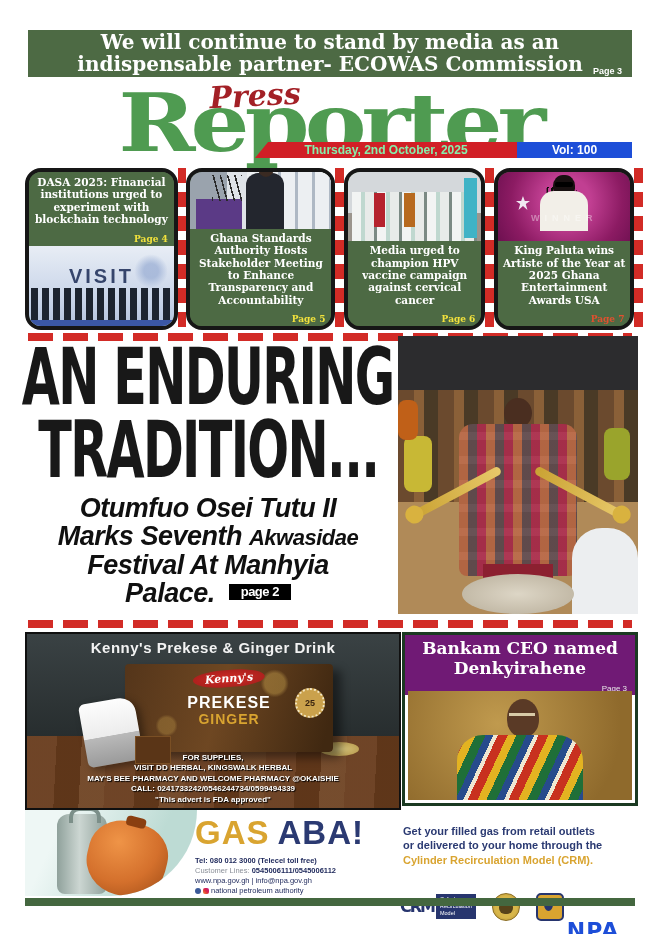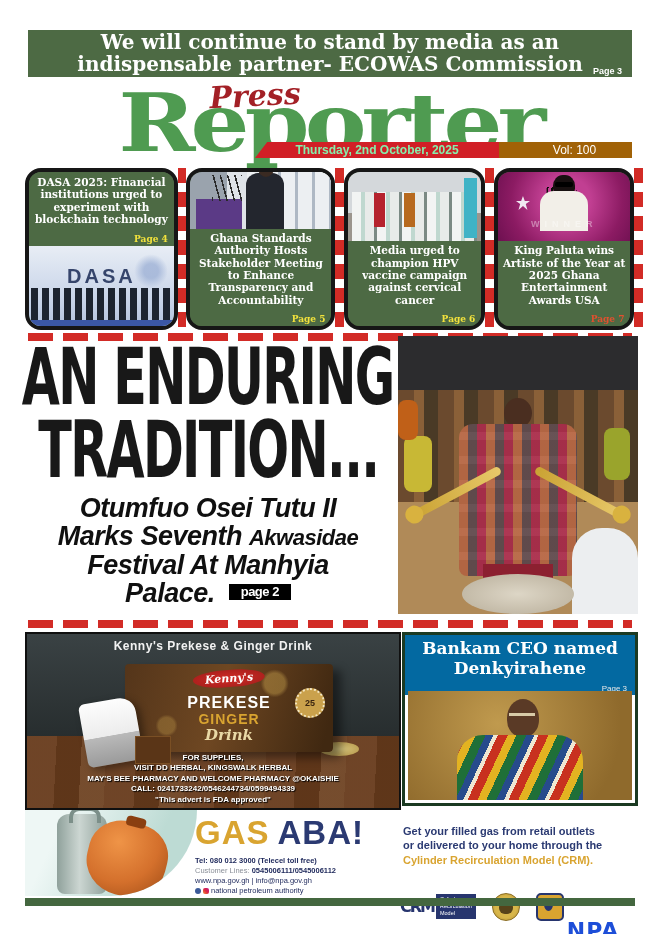--- a/index.html
+++ b/index.html
@@ -20,22 +20,22 @@
            color:#a32026; font-size:30px; transform:rotate(-3deg); z-index:3; }
   .reporter { position:absolute; left:28px; top:86px; width:604px; text-align:center;
               font-family:"DejaVu Serif", serif; font-weight:bold; color:#4f9b51;
               font-size:76px; line-height:0.95; letter-spacing:-4px;
               transform:scale(1.22,1.05); transform-origin:center top; z-index:2; }
   .dateline { position:absolute; left:255px; top:142px; width:377px; height:16px;
               display:flex; z-index:4; }
   .date-bar { flex:1; background:#d11f26; color:#86efac; font-weight:bold; font-size:12px;
               text-align:center; line-height:16px;
               clip-path:polygon(5% 0,100% 0,100% 100%,0 100%); }
-  .vol-bar { width:115px; background:#a16207; color:#fff; font-weight:normal; font-size:12px;
-             text-align:center; line-height:16px;padding-left:18px; }
+  .vol-bar { width:115px; background:#1d4ed8; color:#fff; font-weight:bold; font-size:12px;
+             text-align:center; line-height:16px; }
 
   
   .story-row { position:absolute; left:25px; top:168px; width:618px; height:162px; display:flex; }
   .vdash { width:9px; background:repeating-linear-gradient(180deg,#d22b26 0 15px,transparent 15px 24px); }
   .story-box { border:4px solid #161616; border-radius:16px; overflow:hidden;
                background:#4d6a44; display:flex; flex-direction:column; }
   .b1{width:152px;} .b2{width:148px;} .b3{width:140px;} .b4{width:139px;}
   .story-head,.story-foot { position:relative; background:#4d6a44; color:#fff;
       font-family:"DejaVu Serif", serif; font-weight:bold; font-size:10.5px; line-height:1.18;
       text-align:center; padding:4px 4px 20px; }
@@ -81,21 +81,21 @@
   .pal-shirt { position:absolute; left:50%; bottom:10px; transform:translateX(-50%);
       width:48px; height:40px; background:#f2efe8; border-radius:14px 14px 0 0; }
   .pal-head { position:absolute; left:50%; bottom:42px; transform:translateX(-50%);
       width:22px; height:24px; background:#171010; border-radius:45%; }
   .pal-locs { position:absolute; left:50%; bottom:28px; transform:translateX(-58%);
       width:30px; height:26px; background:repeating-linear-gradient(100deg,#0d0a0a 0 2px,transparent 2px 5px); }
   .pal-shades { position:absolute; left:50%; bottom:54px; transform:translateX(-50%);
       width:18px; height:5px; background:#000; border-radius:2px; }
   .pal-trophy { position:absolute; left:18px; top:24px; width:14px; height:14px; background:#f0e8f2;
       clip-path:polygon(50% 0,63% 35%,100% 35%,70% 57%,82% 100%,50% 72%,18% 100%,30% 57%,0 35%,37% 35%); }
-  .pal-winner { position:absolute; bottom:12px; width:100%; text-align:center; font-weight:bold;
+  .pal-winner { position:absolute; bottom:18px; width:100%; text-align:center; font-weight:bold;
       font-size:9px; letter-spacing:5px; color:rgba(255,255,255,.4); }
 
   
   .hdash { position:absolute; left:28px; width:604px; height:8px;
            background:repeating-linear-gradient(90deg,#d22b26 0 25px,transparent 25px 35px); }
   .hd1{top:333px;} .hd2{top:620px;}
 
   
   .lead-left { position:absolute; left:18px; top:340px; width:380px; }
   .hl-wrap { height:73px; display:flex; justify-content:center; align-items:center; }
@@ -141,21 +141,21 @@
 
   
   .kenny { position:absolute; left:25px; top:632px; width:372px; height:174px;
            border:2px solid #101010; background:#242a2b; overflow:hidden; }
   .kenny-top { position:absolute; top:0; left:0; right:0; height:104px;
                background:linear-gradient(#3a4244,#272d2e); }
   .kenny-wood { position:absolute; bottom:0; left:0; right:0; height:72px;
       background:linear-gradient(rgba(30,18,8,.25),rgba(30,18,8,.25)),
       repeating-linear-gradient(93deg,#8a5531 0 30px,#74421f 30px 55px,#93603a 55px 80px); }
   .kenny-title { position:absolute; top:5px; width:100%; text-align:center; color:#f2f2f2;
-                 font-size:12px; font-weight:bold; letter-spacing:.5px; z-index:2; }
+                 font-size:15px; font-weight:bold; letter-spacing:.5px; z-index:2; }
   .kenny-box { position:absolute; left:98px; top:30px; width:208px; height:88px; z-index:2;
       border-radius:4px; box-shadow:8px 6px 10px rgba(0,0,0,.45);
       background:radial-gradient(circle at 72% 22%,rgba(230,190,90,.35) 0 10px,transparent 14px),
                  radial-gradient(circle at 20% 70%,rgba(230,190,90,.25) 0 8px,transparent 11px),
                  linear-gradient(105deg,#54351a,#6e4722 45%,#402811 95%); }
   .kenny-logo { position:absolute; top:6px; left:50%; transform:translateX(-50%) rotate(-4deg);
       background:radial-gradient(#d02b26,#a01d1a); color:#fff; font-family:"DejaVu Serif", serif;
       font-style:italic; font-weight:bold; font-size:11px; padding:2px 12px; border-radius:50%/60%; }
   .kenny-prekese { position:absolute; top:30px; width:100%; text-align:center; color:#fff;
       font-weight:bold; font-size:16px; letter-spacing:1px; }
@@ -172,21 +172,21 @@
   .kenny-minibox { position:absolute; left:108px; top:102px; width:34px; height:26px; z-index:3;
       background:#5a3517; border:1px solid #7a4f24; }
   .kenny-ginger-bits { position:absolute; right:40px; bottom:52px; width:40px; height:14px;
       border-radius:50%; background:radial-gradient(ellipse,#e8d98a,#b99b4a); opacity:.9; }
   .kenny-text { position:absolute; bottom:3px; width:100%; text-align:center; color:#fff;
       font-weight:bold; font-size:8px; line-height:1.3; text-shadow:1px 1px 1px #000; z-index:4; }
 
   
   .bankam { position:absolute; left:402px; top:632px; width:236px; height:174px;
             border:3px solid #1b3a22; background:#fff; box-sizing:border-box; }
-  .bankam-head { position:relative; height:60px; background:#0369a1; color:#fff;
+  .bankam-head { position:relative; height:60px; background:#701a75; color:#fff;
       font-family:"DejaVu Serif", serif; font-weight:bold; text-align:center; font-size:17px;
       line-height:1.15; padding-top:4px; box-sizing:border-box; }
   .bankam-page { position:absolute; right:8px; bottom:2px; font-size:8px; color:#e8e8e8;
       font-family:"Liberation Sans", sans-serif; font-weight:normal; }
   .bankam-photo { position:absolute; top:56px; left:3px; right:3px; bottom:3px; overflow:hidden;
       background:radial-gradient(circle at 40% 30%,#c09a4e,#8f6a2c 80%); }
   .bk-head { position:absolute; left:44%; top:8px; width:32px; height:38px;
       border-radius:50% 50% 45% 45%; background:#5a3a26; }
   .bk-glasses { position:absolute; left:45%; top:22px; width:26px; height:3px; background:#d8cba8; }
   .bk-body { position:absolute; left:22%; top:44px; width:56%; height:72px;
@@ -262,21 +262,21 @@
 
   <div class="story-row">
 
     <div class="story-box b1">
       <div class="story-head">
         <span>DASA 2025: Financial institutions urged to experiment with blockchain technology</span>
         <span class="page-ref">Page 4</span>
       </div>
       <div class="photo dasa-photo">
         <div class="dasa-globe"></div>
-        <div class="dasa-screen-text">DASA</div>
+        <div class="dasa-screen-text">VISIT</div>
         <div class="dasa-people"></div>
         <div class="dasa-floor"></div>
       </div>
     </div>
 
     <div class="vdash"></div>
 
     <div class="story-box b2">
       <div class="photo gsa-photo">
         <div class="gsa-building"></div>
@@ -365,21 +365,20 @@
   <div class="hdash hd2"></div>
 
   <div class="kenny">
     <div class="kenny-top"></div>
     <div class="kenny-wood"></div>
     <div class="kenny-title">Kenny's Prekese &amp; Ginger Drink</div>
     <div class="kenny-box">
       <div class="kenny-logo">Kenny's</div>
       <div class="kenny-prekese">PREKESE</div>
       <div class="kenny-ginger">GINGER</div>
-      <div class="kenny-drink">Drink</div>
       <div class="kenny-badge">25</div>
     </div>
     <div class="kenny-teabag"></div>
     <div class="kenny-minibox"></div>
     <div class="kenny-ginger-bits"></div>
     <div class="kenny-text">
       <div>FOR SUPPLIES,</div>
       <div>VISIT DD HERBAL, KINGSWALK HERBAL</div>
       <div>MAY'S BEE PHARMACY AND WELCOME PHARMACY @OKAISHIE</div>
       <div>CALL: 0241733242/0546244734/0599494339</div>

